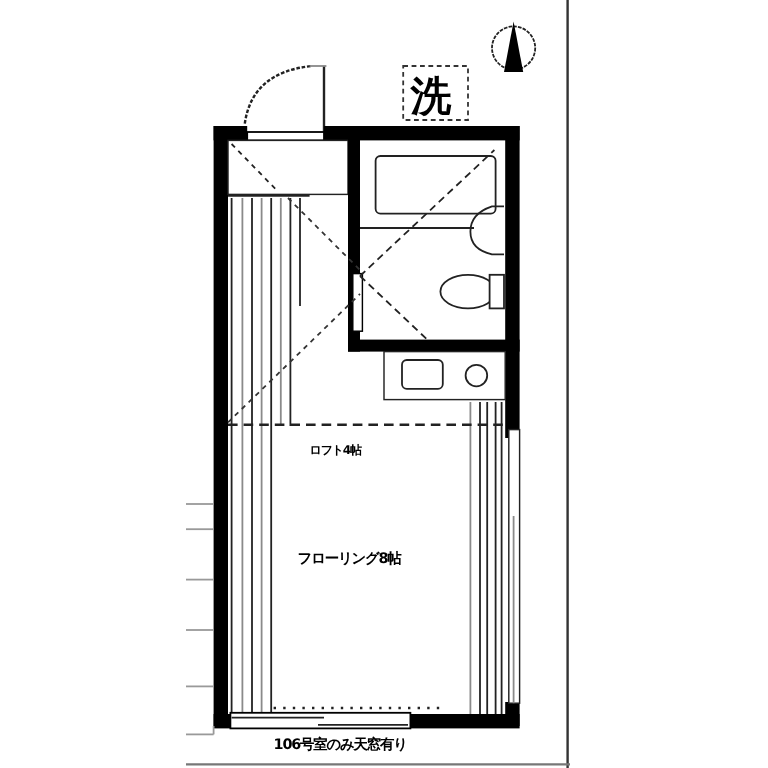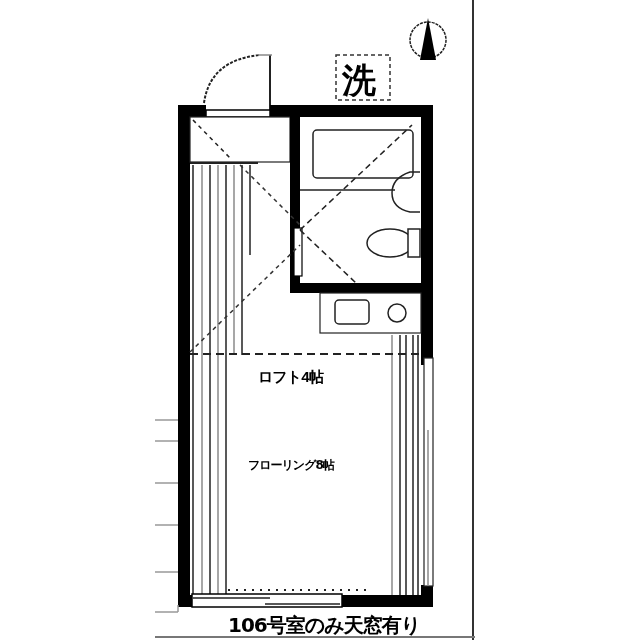--- a/index.html
+++ b/index.html
@@ -106,15 +106,15 @@
     <line x1="155" y1="441" x2="178" y2="441"></line>
     <line x1="155" y1="483" x2="178" y2="483"></line>
     <line x1="155" y1="525" x2="178" y2="525"></line>
     <line x1="155" y1="572" x2="178" y2="572"></line>
     <line x1="155" y1="612" x2="178" y2="612"></line>
     <line x1="178" y1="605" x2="178" y2="612"></line>
   </g>
 </svg>
 
 <div class="label" style="left:342px; top:58px; font-size:34px;">洗</div>
-<div class="label" style="left:258px; top:368px; font-size:15px;font-family:Liberation Mono, monospace;">ロフト4帖</div>
+<div class="label" style="left:258px; top:368px; font-size:10px;">ロフト4帖</div>
 <div class="label" style="left:248px; top:457px; font-size:12px;">フローリング8帖</div>
-<div class="label" style="left:228px; top:612px; font-size:20px;">106号室のみ天窓有り</div>
+<div class="label" style="left:228px; top:612px; font-size:12px;">106号室のみ天窓有り</div>
 
 </body></html>

